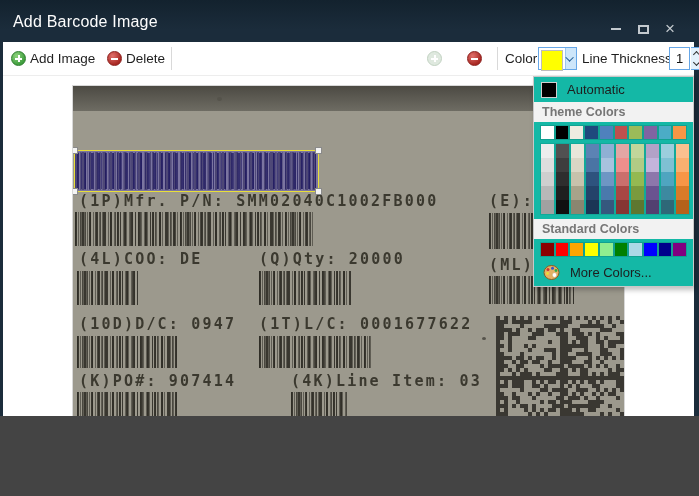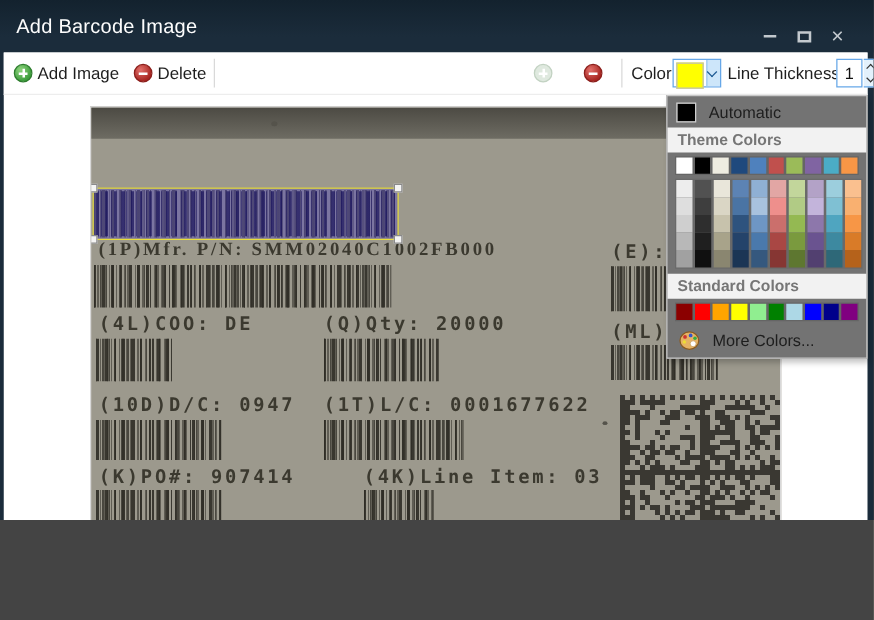--- a/index.html
+++ b/index.html
@@ -63,21 +63,21 @@
   
   .selrect{position:absolute;left:1px;top:64px;width:245px;height:42px;border:1px solid #e9df39;
     background:rgba(96,88,178,.55);}
   .selrect .bars{position:absolute;inset:2px;
     background-image:
       repeating-linear-gradient(90deg,rgba(30,24,94,.75) 0 2px,rgba(0,0,0,0) 2px 7px),
       repeating-linear-gradient(90deg,rgba(30,24,94,.6) 0 1px,rgba(0,0,0,0) 1px 4px);}
   .handle{position:absolute;width:7px;height:7px;background:#f4f4f4;border:1px solid #8a8a8a;cursor:nwse-resize;}
 
   
-  .popup{position:absolute;left:533px;top:76px;width:161px;background:#737373;border:1px solid #c8c8c8;
+  .popup{position:absolute;left:533px;top:76px;width:161px;background:#14b8a6;border:1px solid #c8c8c8;
     box-shadow:2px 3px 5px rgba(0,0,0,.25);z-index:50;font-size:13px;color:#1e1e1e;}
   .auto-row{display:flex;align-items:center;gap:11px;padding:5px 8px;cursor:pointer;}
   .auto-sw{width:14px;height:14px;background:#000;outline:1px solid #cfcfcf;}
   .section-hd{background:#f2f2f2;color:#767676;font-weight:bold;font-size:12.5px;padding:3px 8px;cursor:default;}
   .swrow{display:flex;gap:2px;padding:4px 7px 3px 7px;}
   .sw{width:13px;height:13px;outline:1px solid rgba(0,0,0,.12);cursor:pointer;}
   .vgrid{display:flex;gap:2px;padding:2px 7px 5px 7px;}
   .vcol{display:flex;flex-direction:column;}
   .vcol .sw{outline:none;height:14px;}
   .vcol{outline:1px solid rgba(0,0,0,.08);}
@@ -154,21 +154,21 @@
   <div class="photo">
     <div class="photo-top"></div>
     <div class="photo-bot"></div>
     <div class="photo-strip"></div>
     <div class="dot" style="left:144px;top:11px;width:5px;height:4px;"></div>
     <div class="dot" style="left:409px;top:251px;width:4px;height:3px;"></div>
 
 
     <div class="bc" style="left:2px;top:66px;width:242px;height:38px;"></div>
 
-    <div class="ptext" style="left:6px;top:106px;font-family:Liberation Serif, serif;">(1P)Mfr. P/N: SMM02040C1002FB000</div>
+    <div class="ptext" style="left:6px;top:106px;">(1P)Mfr. P/N: SMM02040C1002FB000</div>
     <div class="ptext" style="left:416px;top:106px;">(E):</div>
     <div class="bc" style="left:2px;top:126px;width:238px;height:34px;"></div>
     <div class="bc" style="left:416px;top:127px;width:80px;height:36px;"></div>
 
     <div class="ptext" style="left:6px;top:164px;">(4L)COO: DE</div>
     <div class="ptext" style="left:186px;top:164px;">(Q)Qty: 20000</div>
     <div class="ptext" style="left:416px;top:170px;">(ML)</div>
     <div class="bc" style="left:4px;top:185px;width:62px;height:34px;"></div>
     <div class="bc" style="left:186px;top:185px;width:92px;height:34px;"></div>
     <div class="bc" style="left:416px;top:190px;width:85px;height:28px;"></div>

